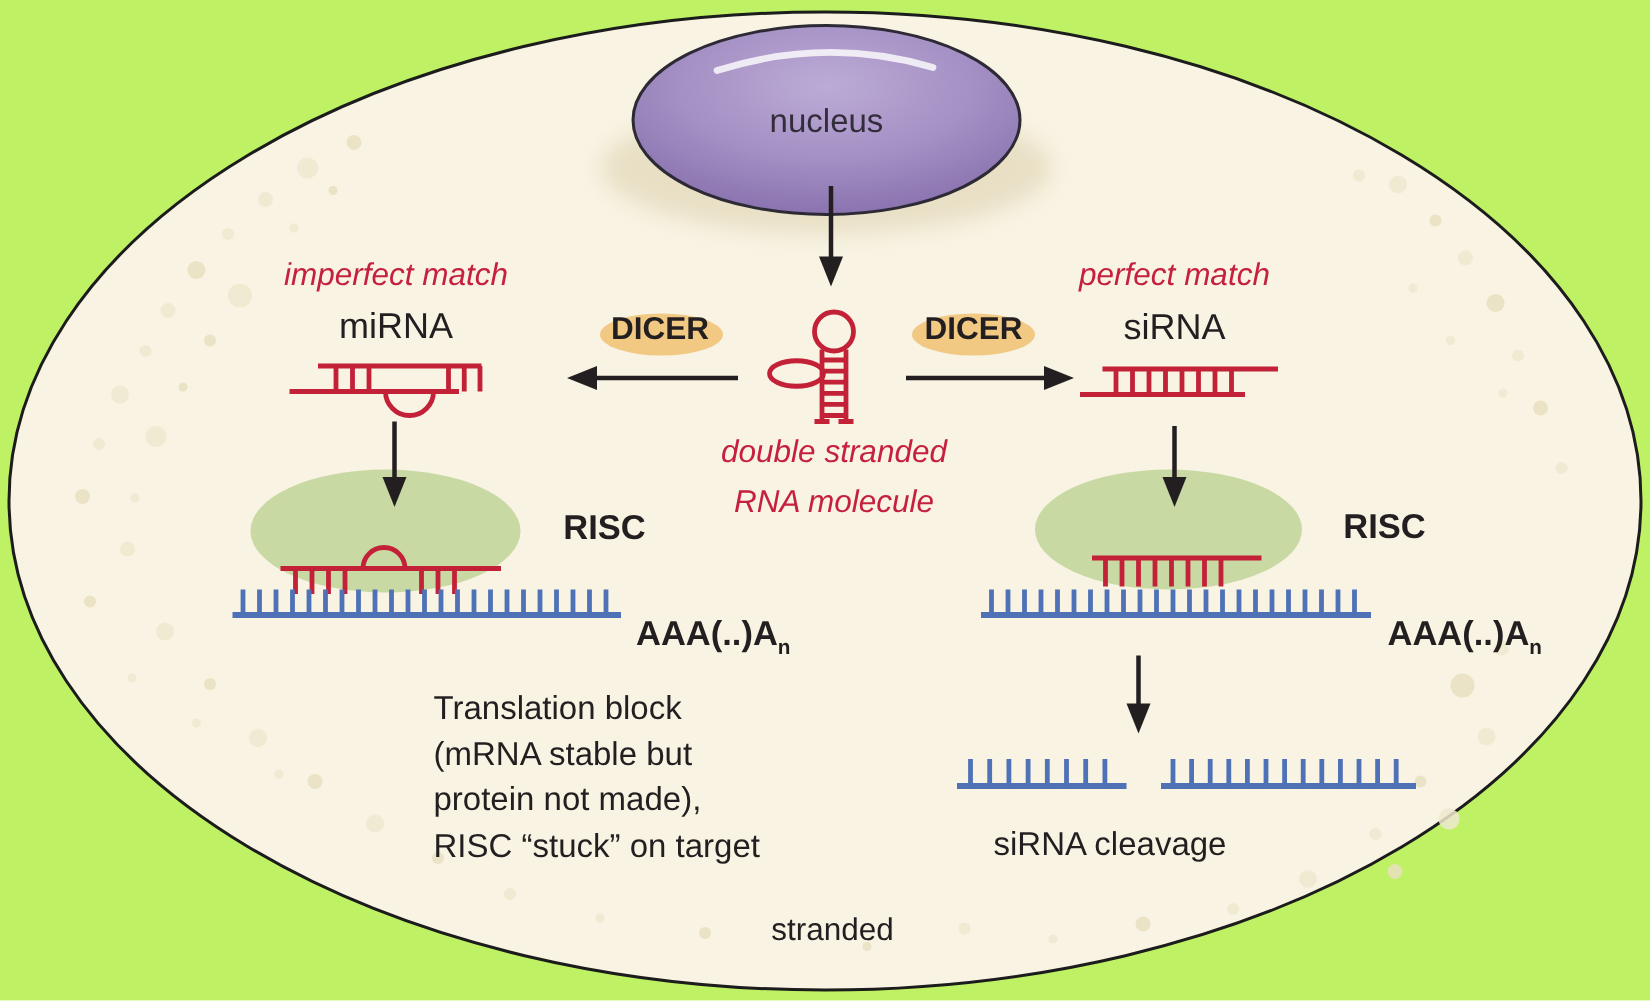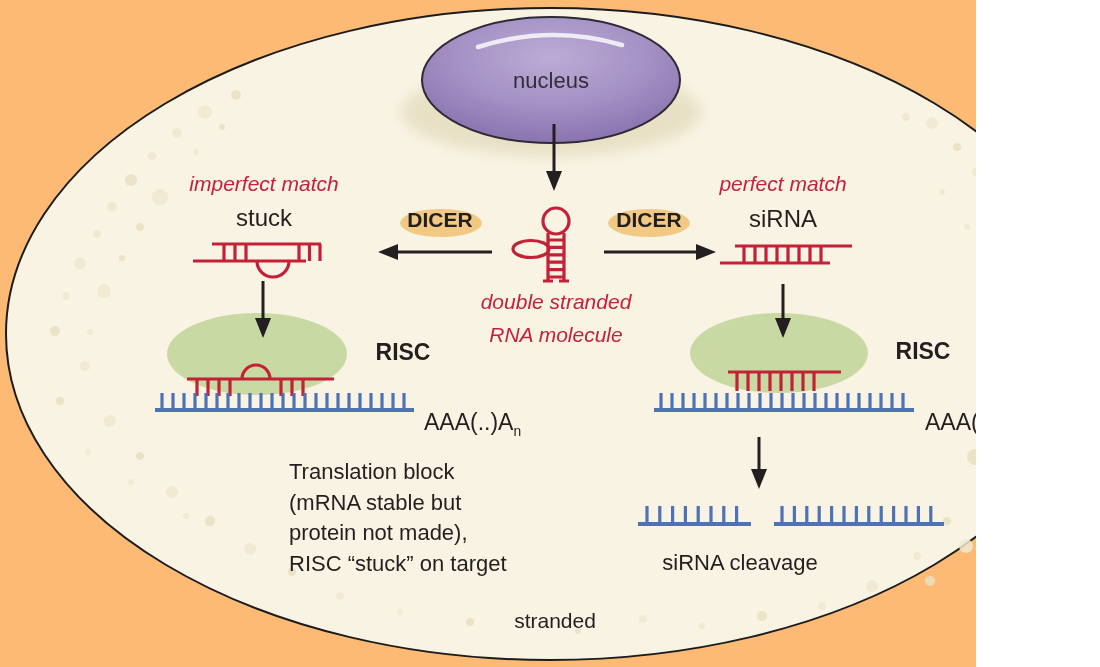--- a/index.html
+++ b/index.html
@@ -1,23 +1,23 @@
 <!DOCTYPE html>
 <html><head>
 <meta charset="utf-8">
 <style>
   html,body{margin:0;padding:0;background:#ffffff;}
   #stage{
-    position:relative;width:976px;height:667px;background:#fdba74;overflow:hidden;
+    position:relative;width:1100px;height:667px;background:#bef264;overflow:hidden;
     font-family:"Liberation Sans","DejaVu Sans",sans-serif;color:#231f20;
   }
   #diagram-svg{position:absolute;left:0;top:0;}
   .lbl{position:absolute;white-space:pre-line;line-height:1.25;}
   .center{transform:translate(-50%,-50%);text-align:center;}
-  .vcenter{transform:translateY(-50%);}
+  .vcenter{transform:translateY(-50%);font-weight:bold;}
   .red{color:#c6203f;font-style:italic;}
   .bold{font-weight:700;}
   .lbl sub{font-size:0.6em;line-height:0;}
 </style>
 </head>
 <body>
 
 <div id="stage">
 
   <svg id="diagram-svg" width="1100" height="667" viewBox="0 0 1100 667">
@@ -177,21 +177,21 @@
     <g stroke="#231f20" stroke-width="3" fill="#231f20">
       <path d="M759,437 L759,471" fill="none"></path>
       <polygon points="759,489 751,469 767,469" stroke="none"></polygon>
     </g>
   </svg>
 
   <div class="lbl center" style="left:551px;top:81px;font-size:22px;color:#322d3a;">nucleus</div>
 
   <div class="lbl center red" style="left:264px;top:184px;font-size:21px;">imperfect match</div>
 
-  <div class="lbl center" style="left:264px;top:218px;font-size:24px;">stuck</div>
+  <div class="lbl center" style="left:264px;top:218px;font-size:24px;">miRNA</div>
 
   <div class="lbl center bold" style="left:440px;top:220px;font-size:21px;">DICER</div>
 
   <div class="lbl center bold" style="left:649px;top:220px;font-size:21px;">DICER</div>
 
   <div class="lbl center red" style="left:783px;top:184px;font-size:21px;">perfect match</div>
 
   <div class="lbl center" style="left:783px;top:219px;font-size:24px;">siRNA</div>
 
   <div class="lbl center red" style="left:556px;top:318px;font-size:21px;line-height:33px;">double stranded

